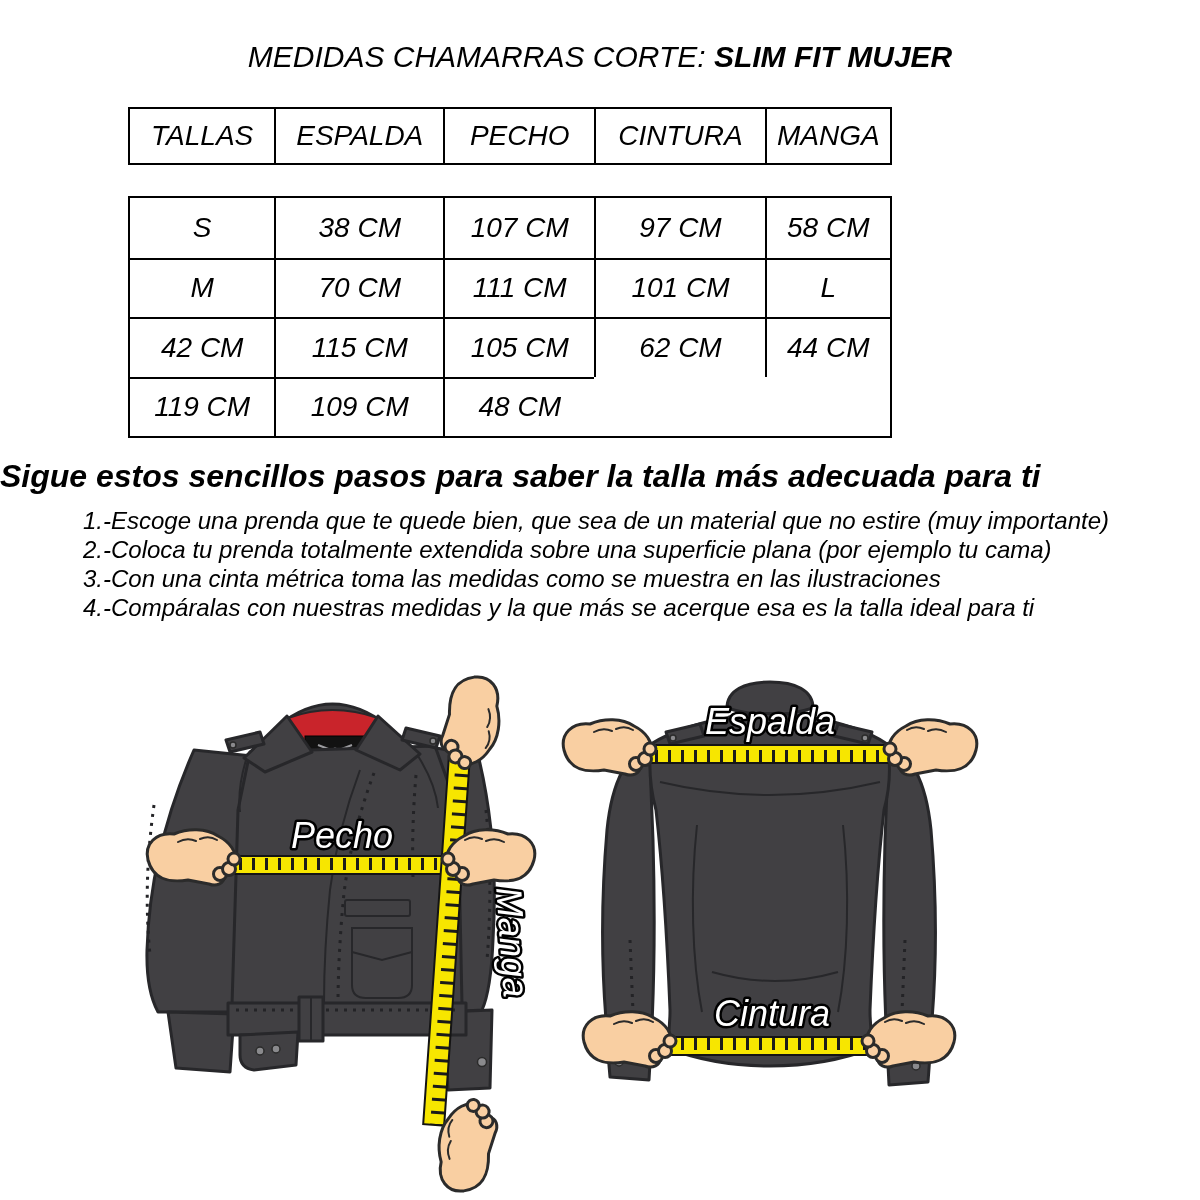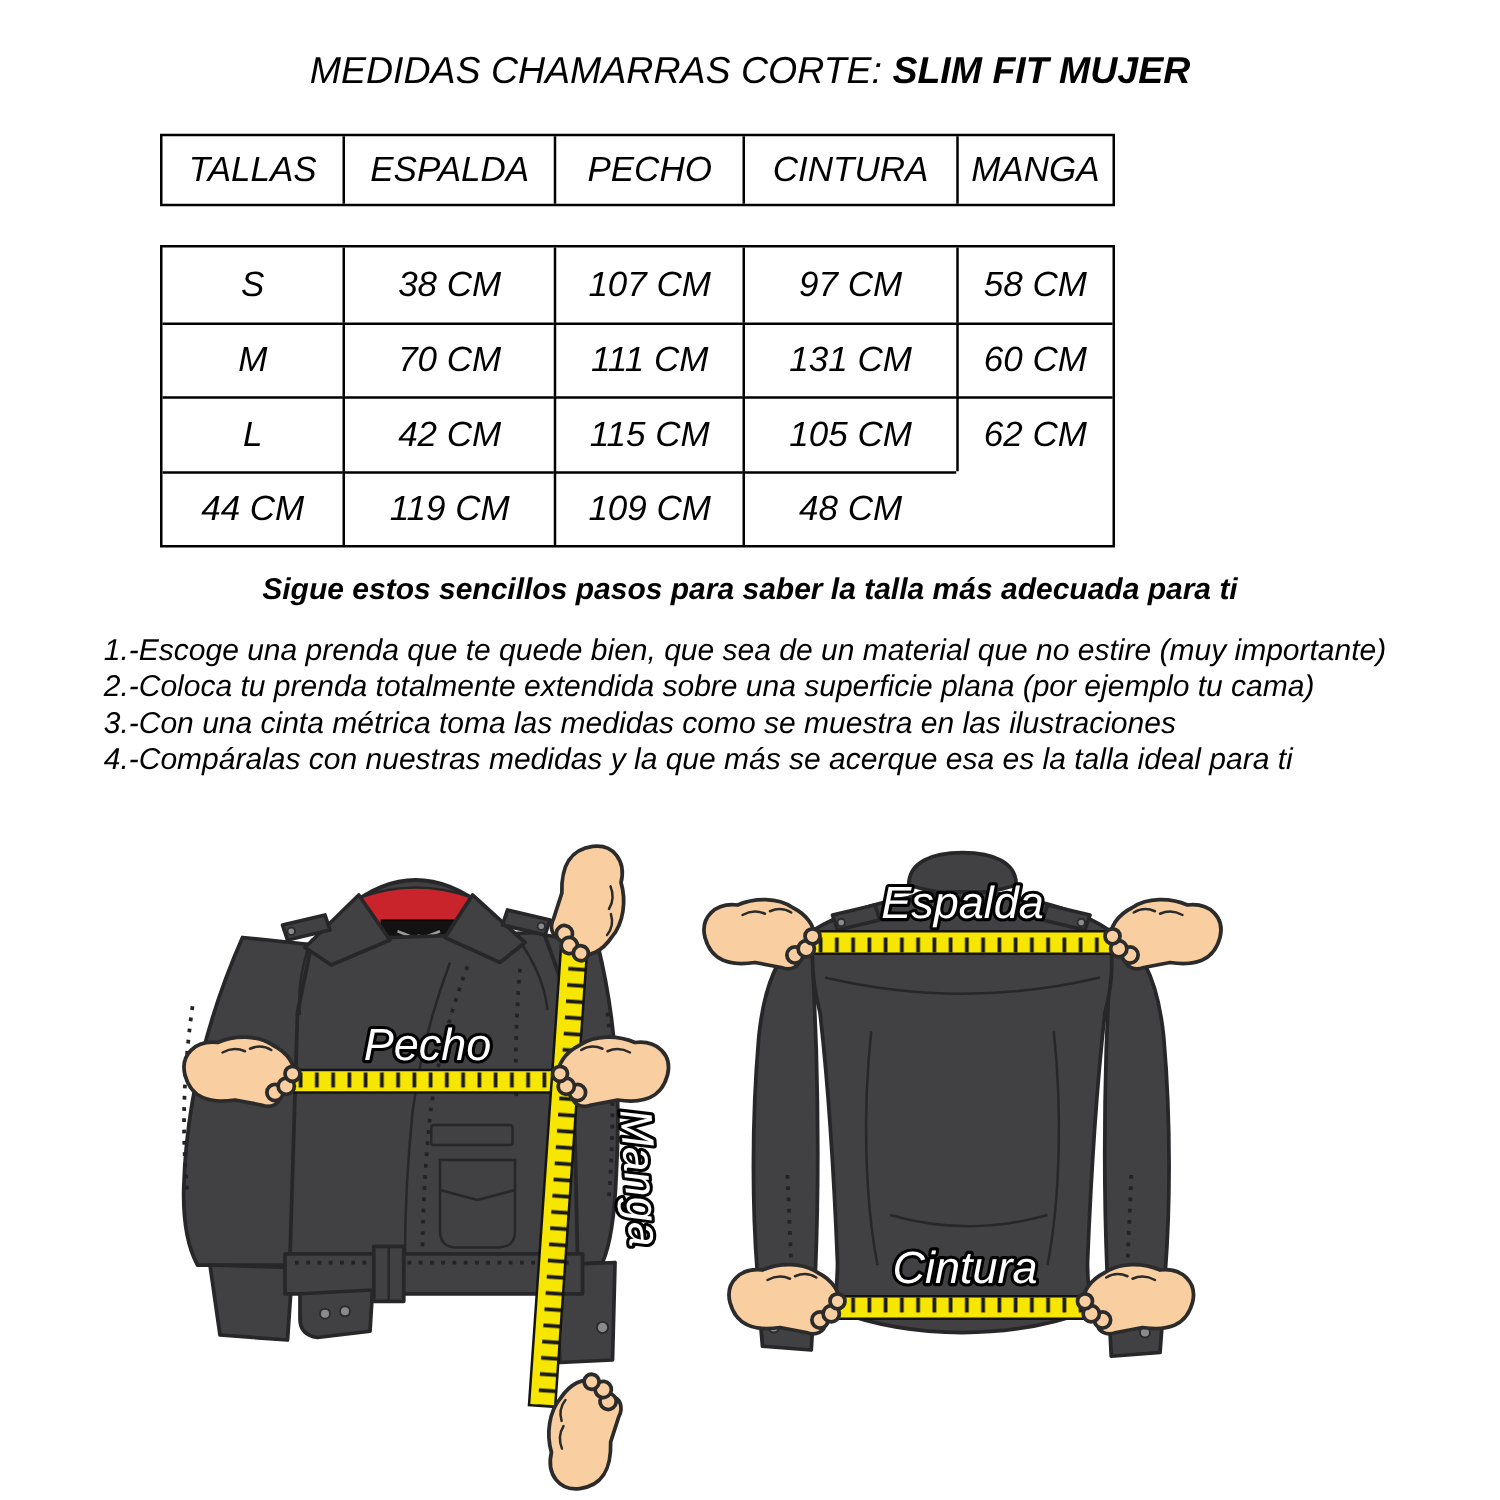--- a/index.html
+++ b/index.html
@@ -19,21 +19,21 @@
   .thead { top:107px; height:58px; }
   .tbody { top:196px; height:242px; grid-auto-rows:1fr; }
   .cell { display:flex; align-items:center; justify-content:center;
           font-size:28px; border-left:2px solid #000; box-sizing:border-box; }
   .thead .cell:first-child { border-left:none; }
   .tbody .cell { border-top:2px solid #000; }
   .tbody .cell:nth-child(5n+1) { border-left:none; }
   .tbody .cell:nth-child(-n+5) { border-top:none; }
 
   .guide-heading { position:absolute; top:458px; left:0; width:100%;
-                   text-align:center; font-size:24px; font-weight:bold; }
+                   text-align:left; font-size:32px; font-weight:bold; }
   .steps { position:absolute; top:506px; left:83px; width:1080px;
            font-size:24px; line-height:29px; }
 
   .diagram { position:absolute; top:660px; left:0; }
 
   .jacket  { fill:#414043; stroke:#27272a; stroke-width:3; stroke-linejoin:round; }
   .seam    { fill:none; stroke:#27272a; stroke-width:2; }
   .seam-d  { fill:none; stroke:#232326; stroke-width:3; stroke-dasharray:3 6; }
   .lining  { fill:#c9242b; stroke:#27272a; stroke-width:2; }
   .tag     { fill:#121212; stroke:#000; stroke-width:1; }
@@ -63,22 +63,21 @@
 
   <div class="tbody">
     <div class="cell">S</div>
     <div class="cell">38 CM</div>
     <div class="cell">107 CM</div>
     <div class="cell">97 CM</div>
     <div class="cell">58 CM</div>
     <div class="cell">M</div>
     <div class="cell">70 CM</div>
     <div class="cell">111 CM</div>
-    <div class="cell">131 CM</div>
-    <div class="cell">60 CM</div>
+    <div class="cell">101 CM</div>
     <div class="cell">L</div>
     <div class="cell">42 CM</div>
     <div class="cell">115 CM</div>
     <div class="cell">105 CM</div>
     <div class="cell">62 CM</div>
     <div class="cell">44 CM</div>
     <div class="cell">119 CM</div>
     <div class="cell">109 CM</div>
     <div class="cell">48 CM</div>
   </div>

